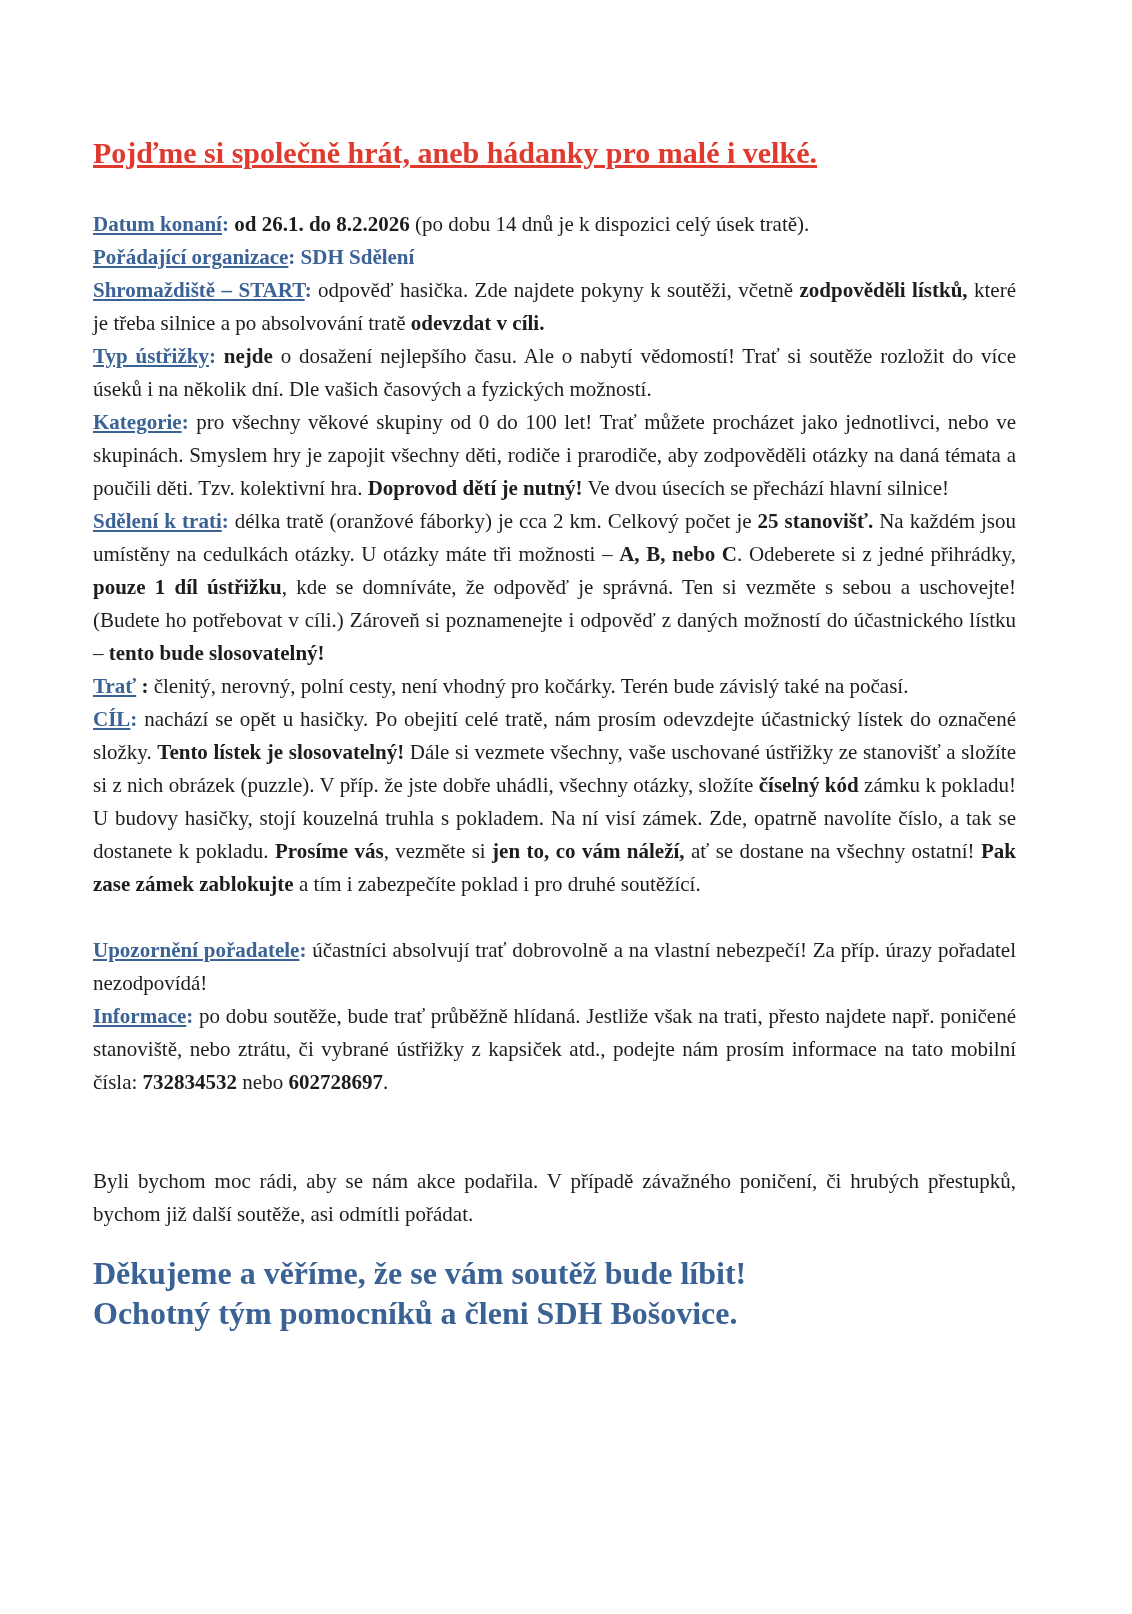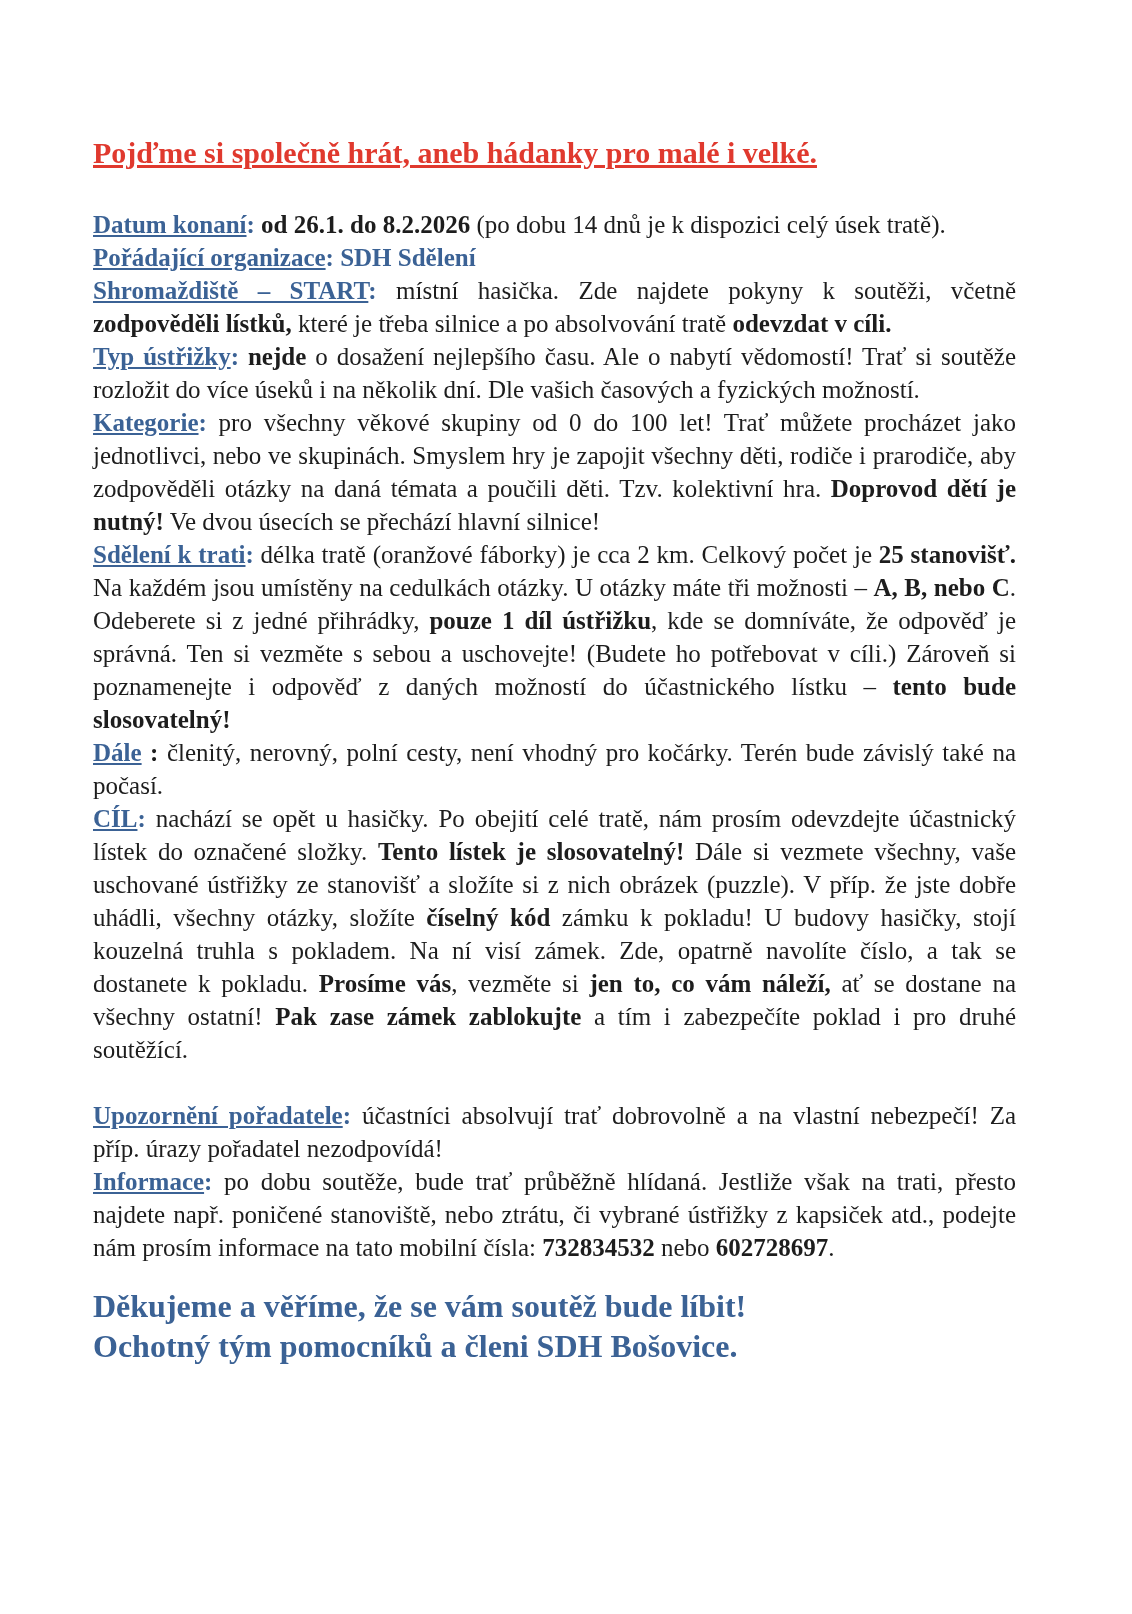--- a/index.html
+++ b/index.html
@@ -17,21 +17,21 @@
   }
   .title {
     font-size: 30px;
     line-height: 37px;
     font-weight: bold;
     color: var(--red, #e0392e);
     text-decoration: underline;
     margin-bottom: 37px;
   }
   .doc-body .para {
-    font-size: 25px;
+    font-size: 21px;
     line-height: 33px;
     text-align: justify;
   }
   .b { font-weight: bold; }
   .u { text-decoration: underline; }
   .c-blue { color: var(--blue, #3b6295); }
   .gap-top { margin-top: 33px; }
   .gap-top-lg { margin-top: 66px; }
   .closing { margin-top: 22px; }
   .closing-line {
@@ -49,28 +49,29 @@
 </style>
 </head>
 <body>
 
 <div class="page">
   <h1 class="title">Pojďme si společně hrát, aneb hádanky pro malé i velké.</h1>
 
   <div id="doc-body" class="doc-body">
       <p class="para"><span class="b u c-blue">Datum konaní</span><span class="b c-blue">: </span><span class="b">od 26.1. do 8.2.2026</span><span> (po dobu 14 dnů je k dispozici celý úsek tratě).</span></p>
       <p class="para"><span class="b u c-blue">Pořádající organizace</span><span class="b c-blue">: </span><span class="b c-blue">SDH Sdělení</span></p>
-      <p class="para"><span class="b u c-blue">Shromaždiště – START</span><span class="b c-blue">: </span><span>místní hasička. Zde najdete pokyny k soutěži, včetně </span><span class="b">zodpověděli lístků,</span><span> které je třeba silnice a po absolvování tratě </span><span class="b">odevzdat v cíli.</span></p>
+      <p class="para"><span class="b u c-blue">Shromaždiště – START</span><span class="b c-blue">: </span><span>odpověď hasička. Zde najdete pokyny k soutěži, včetně </span><span class="b">zodpověděli lístků,</span><span> které je třeba silnice a po absolvování tratě </span><span class="b">odevzdat v cíli.</span></p>
       <p class="para"><span class="b u c-blue">Typ ústřižky</span><span class="b c-blue">: </span><span class="b">nejde</span><span> o dosažení nejlepšího času. Ale o nabytí vědomostí! Trať si soutěže rozložit do více úseků i na několik dní. Dle vašich časových a fyzických možností.</span></p>
       <p class="para"><span class="b u c-blue">Kategorie</span><span class="b c-blue">: </span><span>pro všechny věkové skupiny od 0 do 100 let! Trať můžete procházet jako jednotlivci, nebo ve skupinách. Smyslem hry je zapojit všechny děti, rodiče i prarodiče, aby zodpověděli otázky na daná témata a poučili děti. Tzv. kolektivní hra. </span><span class="b">Doprovod dětí je nutný!</span><span> Ve dvou úsecích se přechází hlavní silnice!</span></p>
       <p class="para"><span class="b u c-blue">Sdělení k trati</span><span class="b c-blue">: </span><span>délka tratě (oranžové fáborky) je cca 2 km. Celkový počet je </span><span class="b">25 stanovišť.</span><span> Na každém jsou umístěny na cedulkách otázky. U otázky máte tři možnosti – </span><span class="b">A, B, nebo C</span><span>. Odeberete si z jedné přihrádky, </span><span class="b">pouze 1 díl ústřižku</span><span>, kde se domníváte, že odpověď je správná. Ten si vezměte s sebou a uschovejte! (Budete ho potřebovat v cíli.) Zároveň si poznamenejte i odpověď z daných možností do účastnického lístku – </span><span class="b">tento bude slosovatelný!</span></p>
-      <p class="para"><span class="b u c-blue">Dále</span><span class="b"> :</span><span> členitý, nerovný, polní cesty, není vhodný pro kočárky. Terén bude závislý také na počasí.</span></p>
+      <p class="para"><span class="b u c-blue">Trať</span><span class="b"> :</span><span> členitý, nerovný, polní cesty, není vhodný pro kočárky. Terén bude závislý také na počasí.</span></p>
       <p class="para"><span class="b u c-blue">CÍL</span><span class="b c-blue">: </span><span>nachází se opět u hasičky. Po obejití celé tratě, nám prosím odevzdejte účastnický lístek do označené složky. </span><span class="b">Tento lístek je slosovatelný!</span><span> Dále si vezmete všechny, vaše uschované ústřižky ze stanovišť a složíte si z nich obrázek (puzzle). V příp. že jste dobře uhádli, všechny otázky, složíte </span><span class="b">číselný kód</span><span> zámku k pokladu! U budovy hasičky, stojí kouzelná truhla s pokladem. Na ní visí zámek. Zde, opatrně navolíte číslo, a tak se dostanete k pokladu. </span><span class="b">Prosíme vás</span><span>, vezměte si </span><span class="b">jen to, co vám náleží,</span><span> ať se dostane na všechny ostatní! </span><span class="b">Pak zase zámek zablokujte</span><span> a tím i zabezpečíte poklad i pro druhé soutěžící.</span></p>
       <p class="para gap-top"><span class="b u c-blue">Upozornění pořadatele</span><span class="b c-blue">: </span><span>účastníci absolvují trať dobrovolně a na vlastní nebezpečí! Za příp. úrazy pořadatel nezodpovídá!</span></p>
       <p class="para"><span class="b u c-blue">Informace</span><span class="b c-blue">: </span><span>po dobu soutěže, bude trať průběžně hlídaná. Jestliže však na trati, přesto najdete např. poničené stanoviště, nebo ztrátu, či vybrané ústřižky z kapsiček atd., podejte nám prosím informace na tato mobilní čísla: </span><span class="b">732834532</span><span> nebo </span><span class="b">602728697</span><span>.</span></p>
+      <p class="para gap-top-lg"><span>Byli bychom moc rádi, aby se nám akce podařila. V případě závažného poničení, či hrubých přestupků, bychom již další soutěže, asi odmítli pořádat.</span></p>
     </div>
 
   <div class="closing">
     <div class="closing-line">Děkujeme a věříme, že se vám soutěž bude líbit!</div>
     <div class="closing-line">Ochotný tým pomocníků a členi SDH Bošovice.</div>
   </div>
 
 </div>
 
 </body></html>

